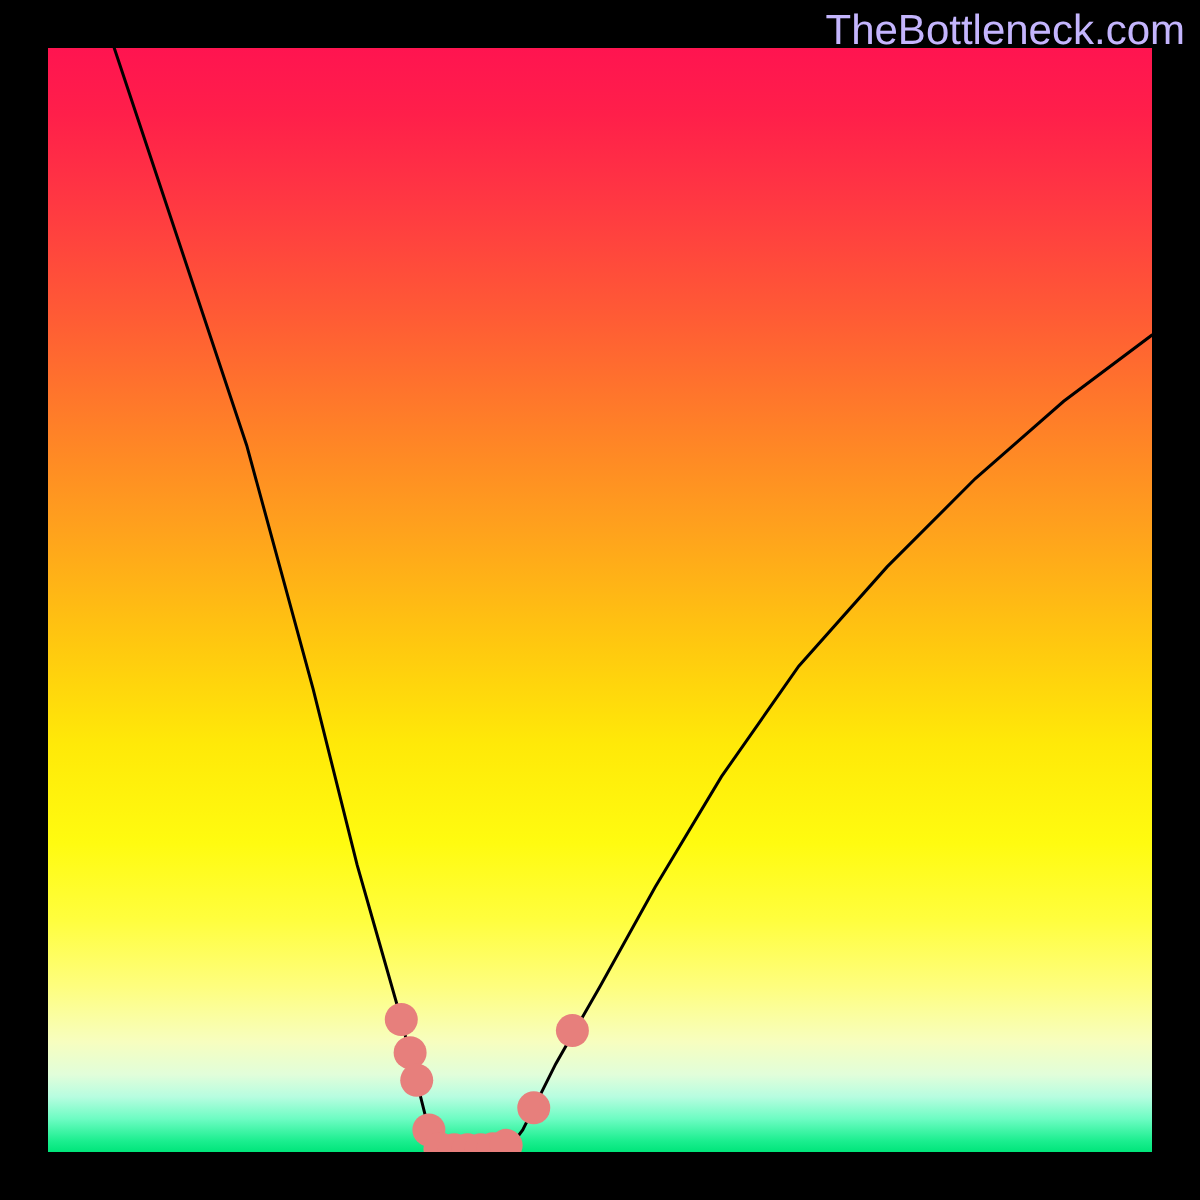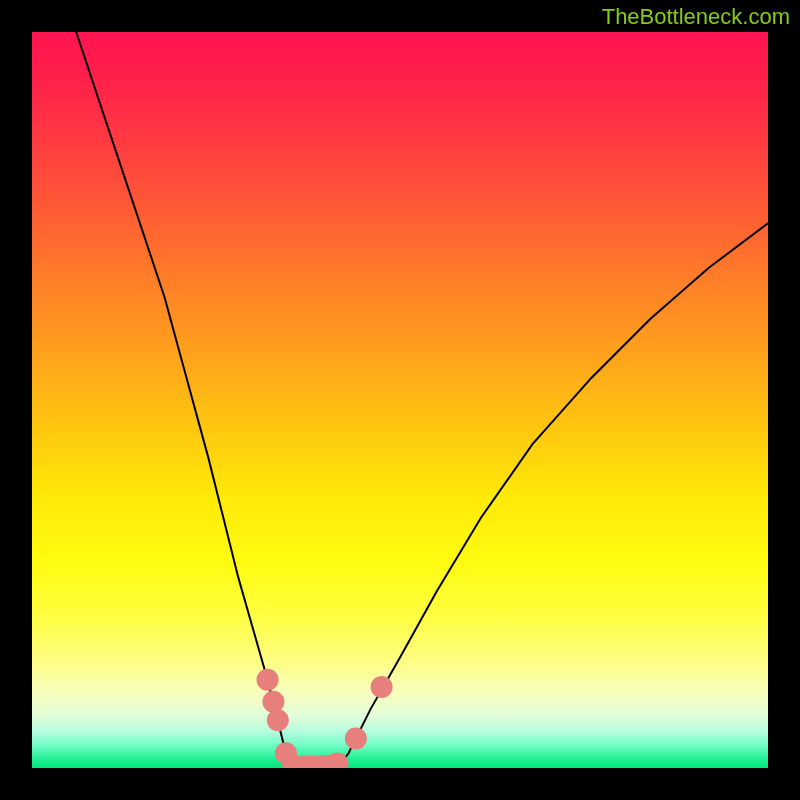--- a/index.html
+++ b/index.html
@@ -39,23 +39,23 @@
       #6dfcc3 97%,
       #1bee8f 99%,
       #00e57a 100%
     );
   }
   .watermark {
     position: absolute;
     top: 4px;
     right: 10px;
     font-family: Arial, Helvetica, sans-serif;
-    font-size: 22px;
+    font-size: 28px;
     font-weight: 500;
-    color: #84cc16;
+    color: #c4b5fd;
     letter-spacing: 0px;
     z-index: 5;
   }
   svg.curves {
     position: absolute;
     inset: 0;
     z-index: 3;
   }
 </style>
 </head>

